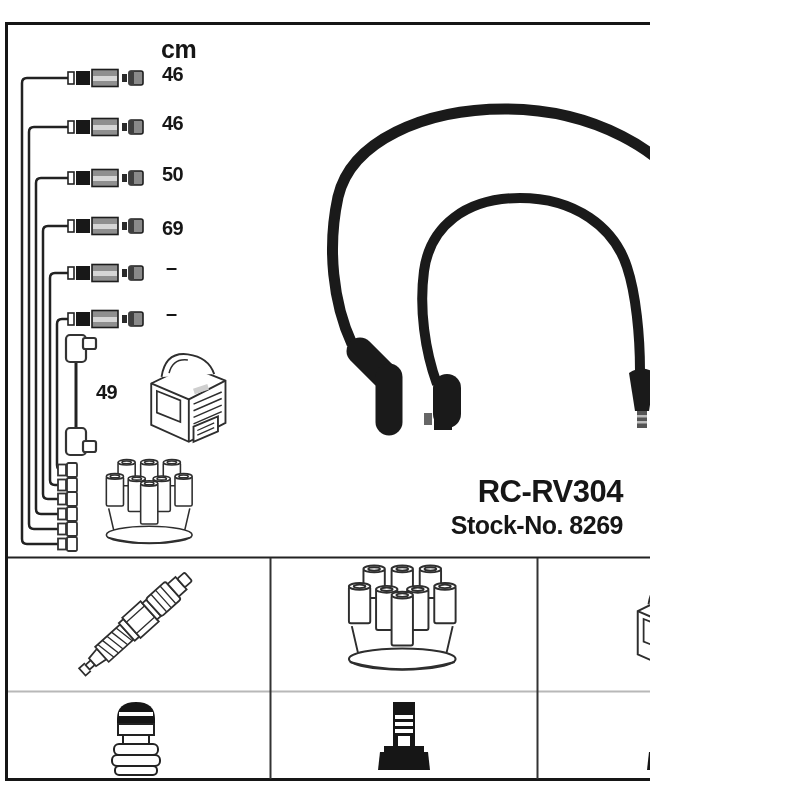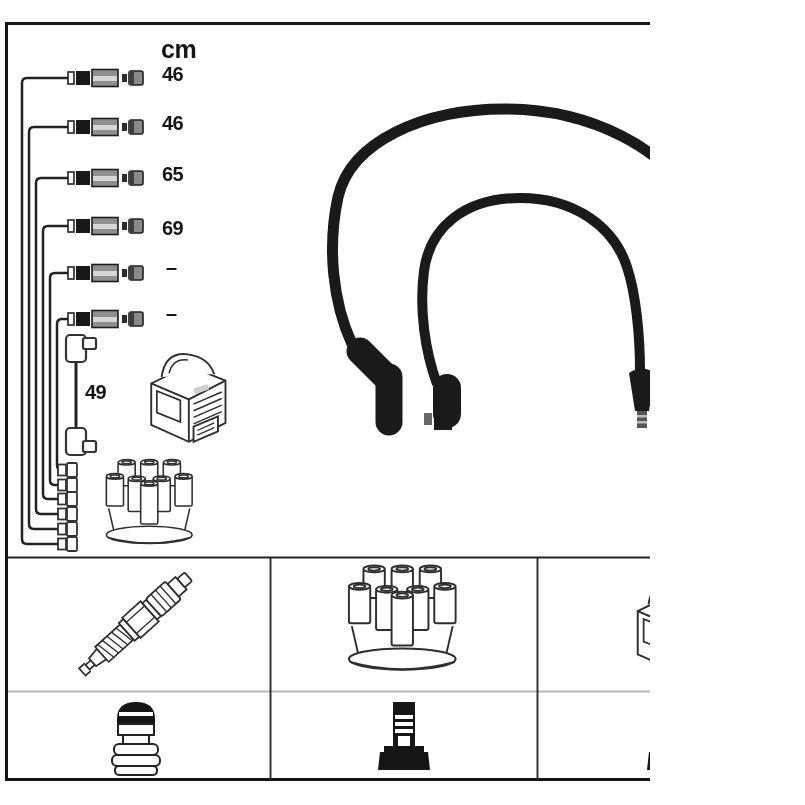--- a/index.html
+++ b/index.html
@@ -198,20 +198,24 @@
     <use href="#cap" transform="translate(346,566) scale(0.97)"></use>
     <use href="#coil" transform="translate(625,570) scale(0.98)"></use>
     <use href="#domeconn" transform="translate(110,699)"></use>
     <use href="#term" transform="translate(372,700)"></use>
     <use href="#term" transform="translate(641,700)"></use>
   </svg>
 
   <span class="lbl unit" style="left:161px;top:35px;">cm</span>
   <span class="lbl len" style="left:162px;top:63px;">46</span>
   <span class="lbl len" style="left:162px;top:112px;">46</span>
-  <span class="lbl len" style="left:162px;top:163px;">65</span>
+  <span class="lbl len" style="left:162px;top:163px;">50</span>
   <span class="lbl len" style="left:162px;top:211px;margin-top:6px;">69</span>
   <span class="lbl len" style="left:166px;top:256px;">–</span>
   <span class="lbl len" style="left:166px;top:302px;">–</span>
-  <span class="lbl len" style="left:85px;top:381px;">49</span>
-
+  <span class="lbl len" style="left:96px;top:381px;">49</span>
+
+  <div class="product-block">
+    <div class="product-code">RC-RV304</div>
+    <div class="product-stock">Stock-No. 8269</div>
+  </div>
 
 </div>
 
 </body></html>

